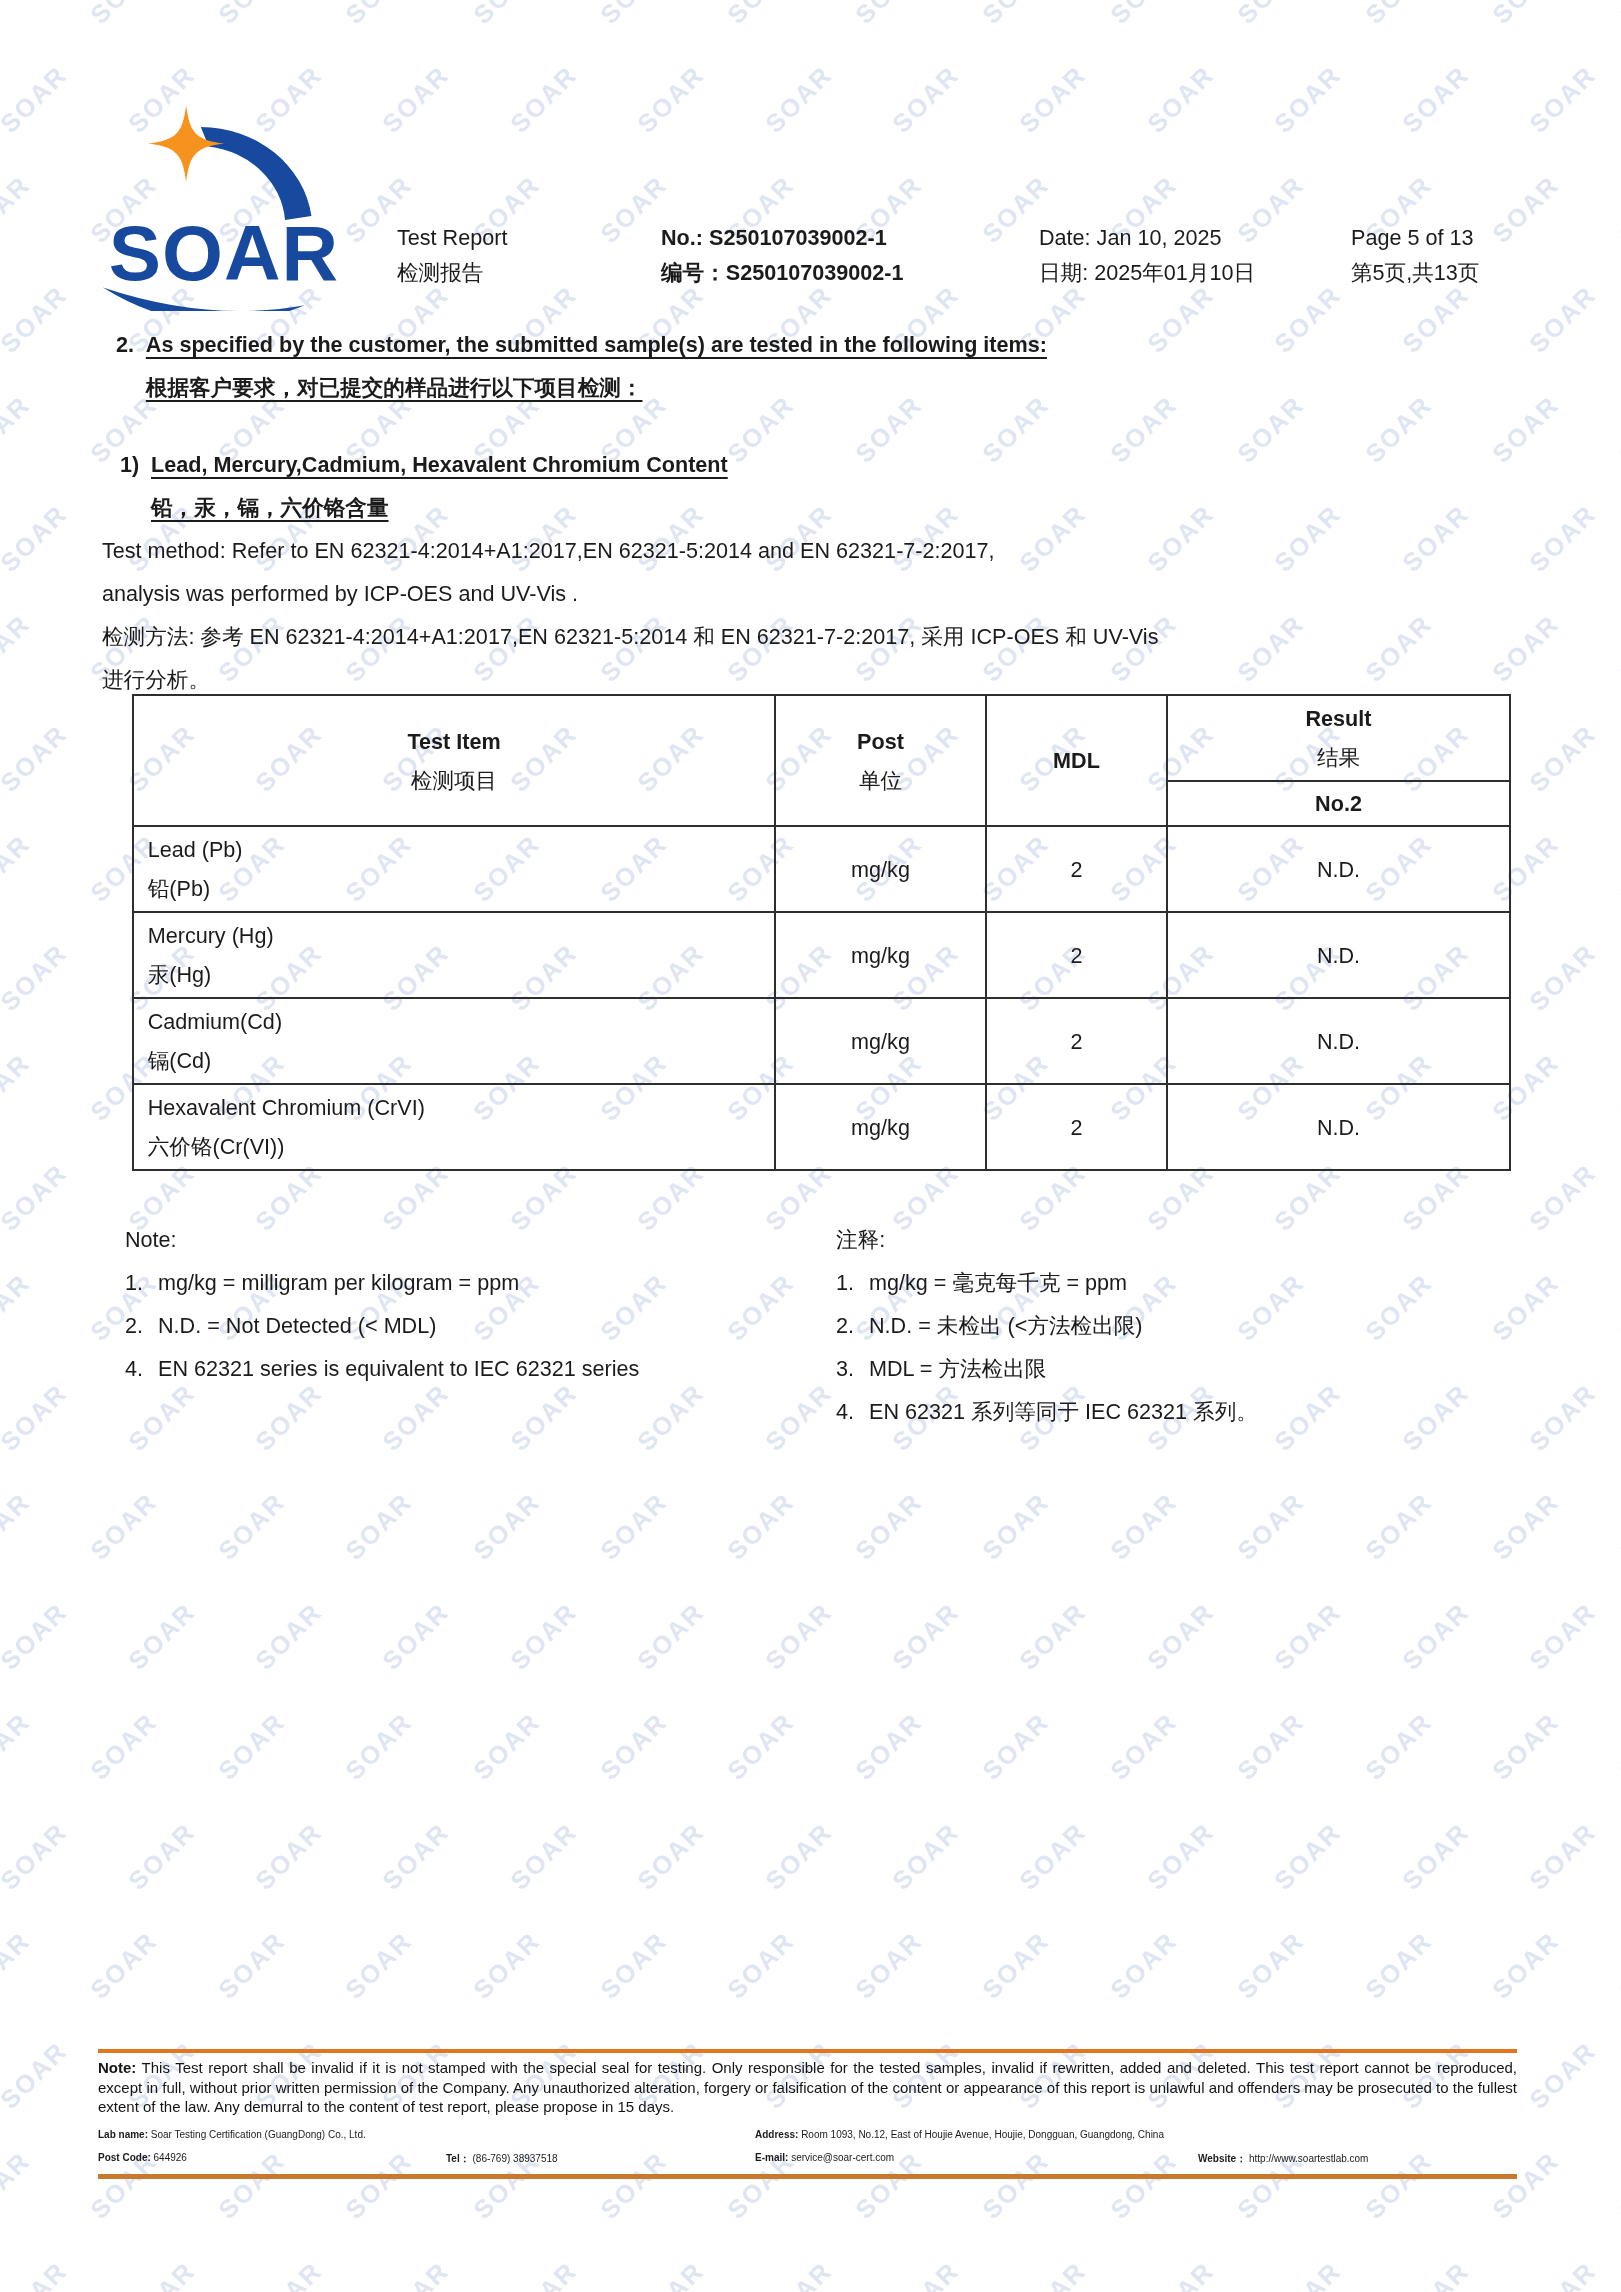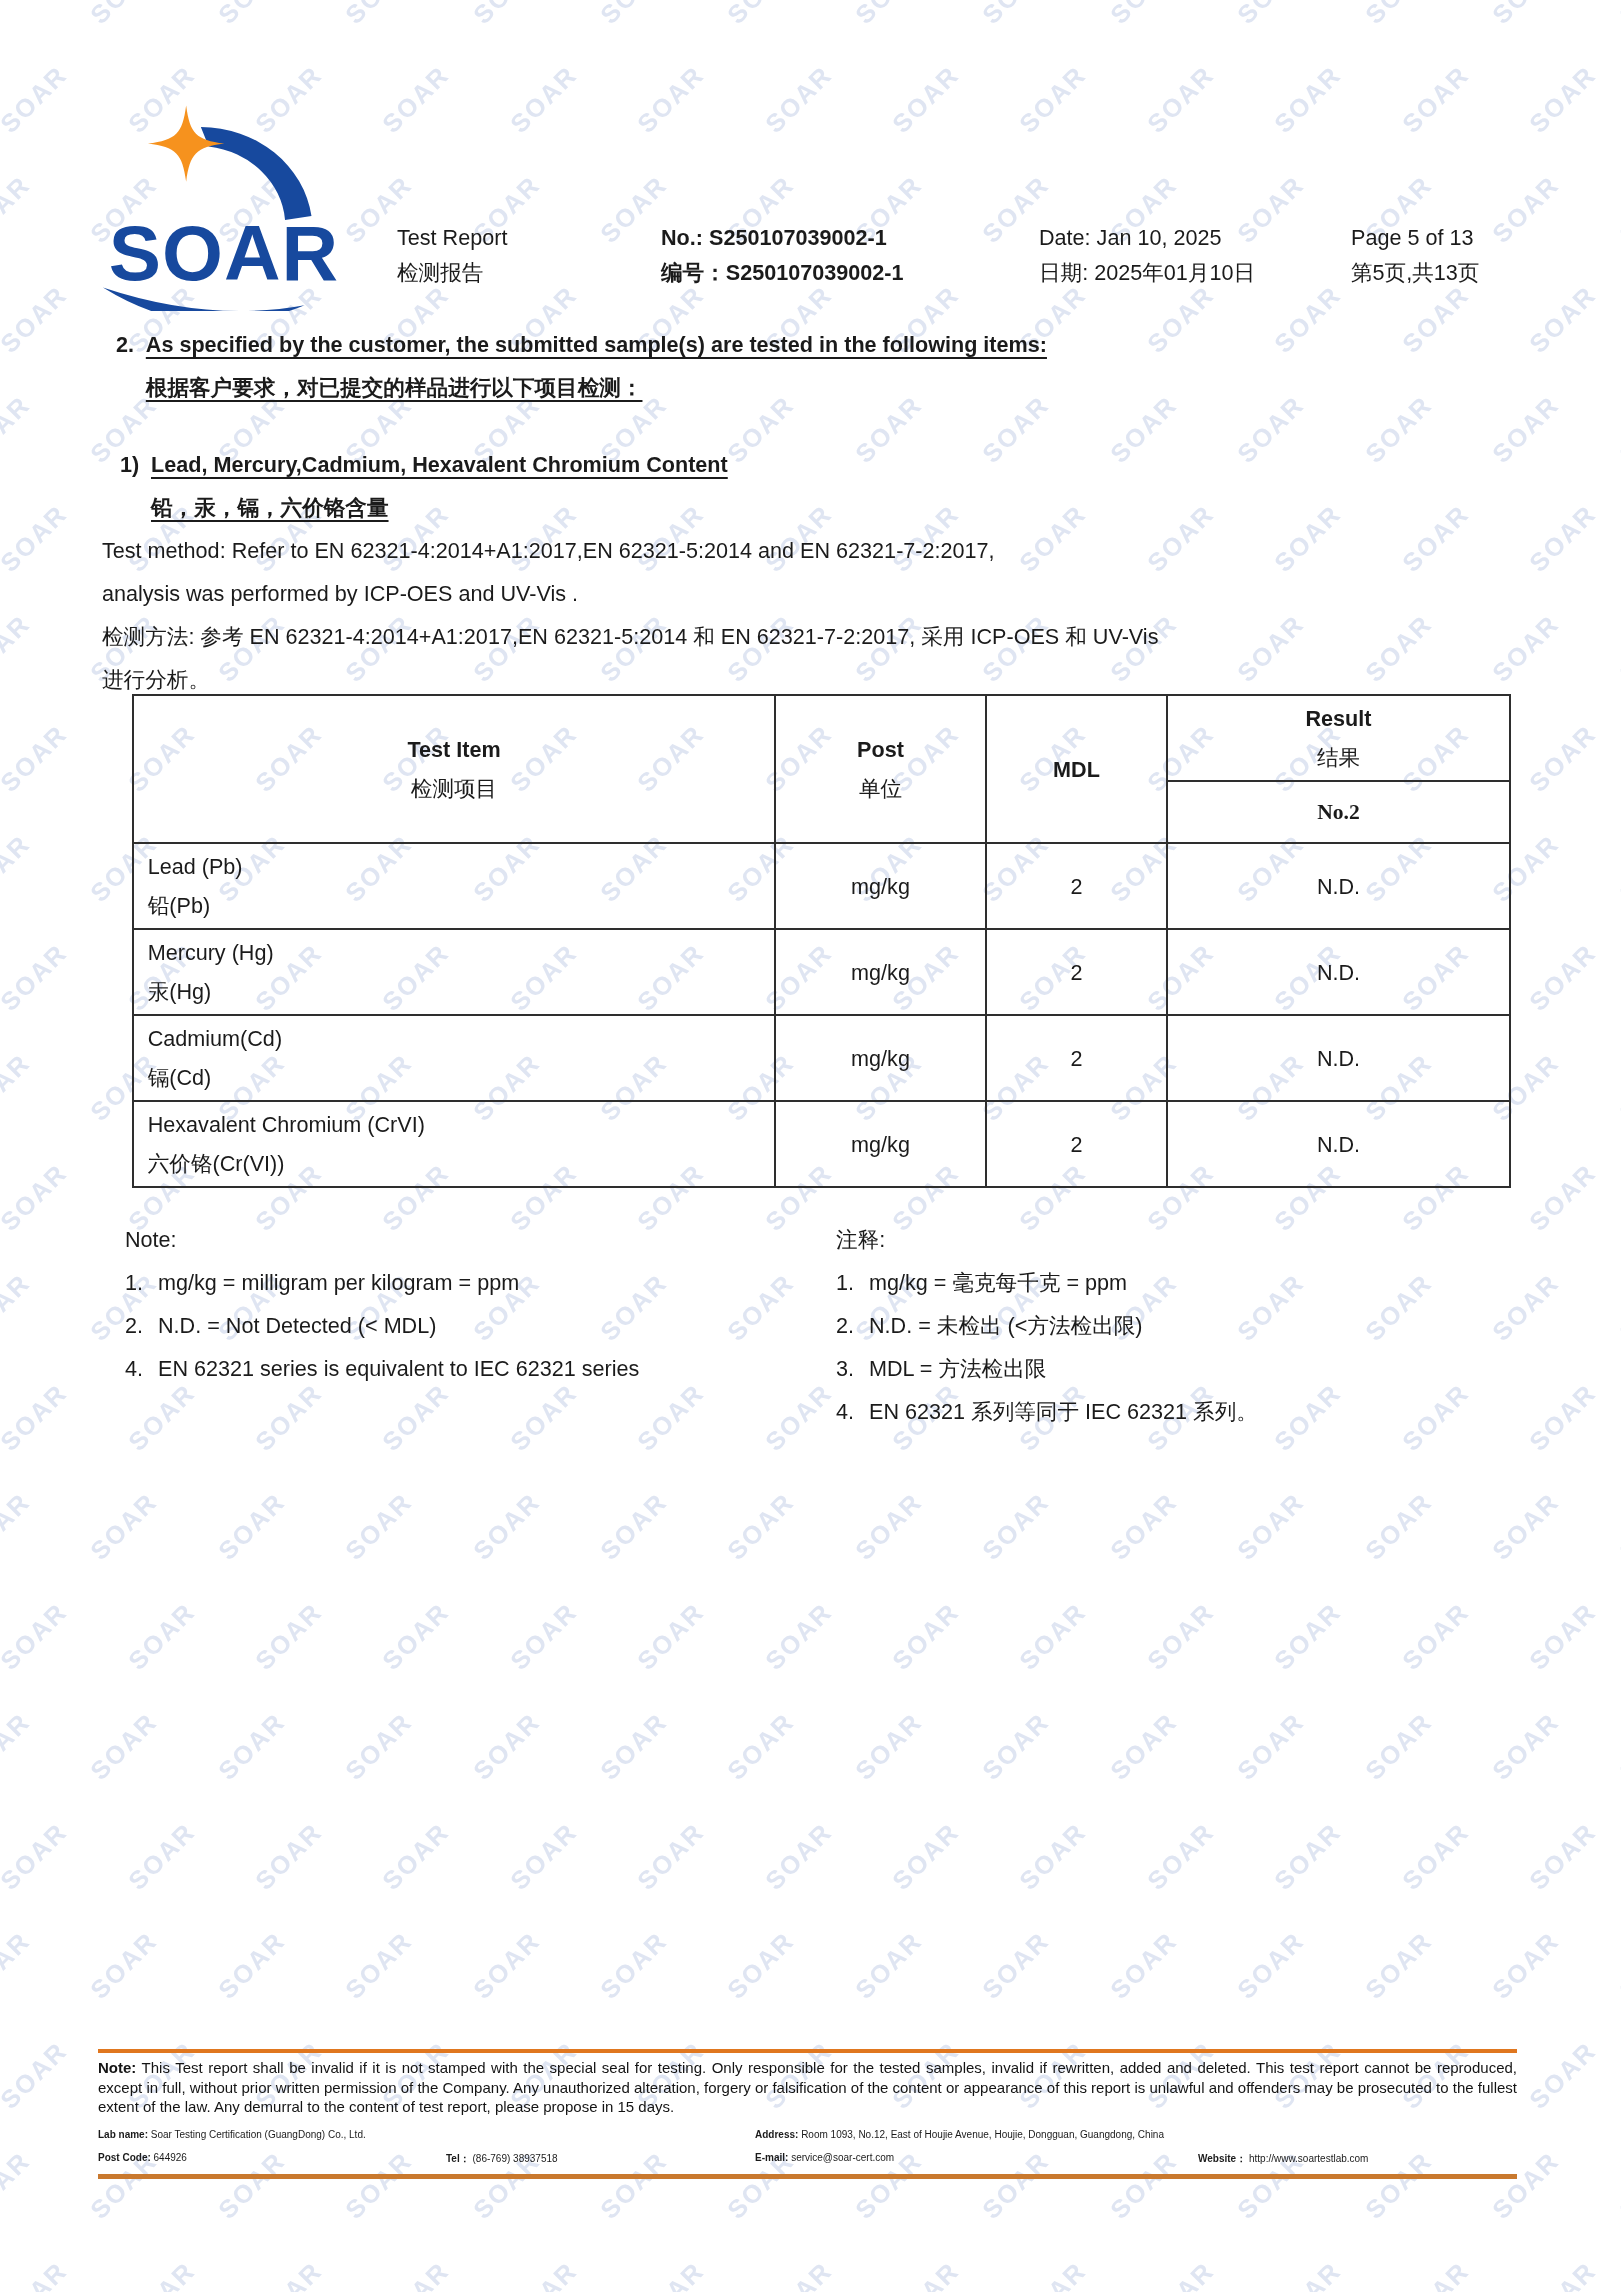--- a/index.html
+++ b/index.html
@@ -22,21 +22,21 @@
   .sec .num { margin-right:11.8px; }
   .sec .ul { text-decoration:underline; text-decoration-thickness:2px; text-underline-offset:4.9px; }
 
   .method { position:absolute; left:102px; top:529px; font-size:21.6px; line-height:43px; }
 
   
   table.results { position:absolute; left:132px; top:694px; width:1377px; border-collapse:collapse;
                   table-layout:fixed; font-size:21.6px; }
   table.results td { border:2px solid #2e2e2e; vertical-align:middle; text-align:center; line-height:39px; }
   table.results tr.h1 > td { height:86px; }
-  table.results tr.h2 > td { height:62px;font-family:Liberation Serif, serif; }
+  table.results tr.h2 > td { height:45px; }
   table.results tr.dr > td { height:86px; }
   table.results td.c1 { text-align:left; padding-left:13.7px; }
   .b { font-weight:bold; }
 
   
   .notes { position:absolute; top:1218px; font-size:21.6px; line-height:43px; }
   .note-item .nn { display:inline-block; width:33px; }
 
   
   .fline { position:absolute; left:98px; width:1419px; }

